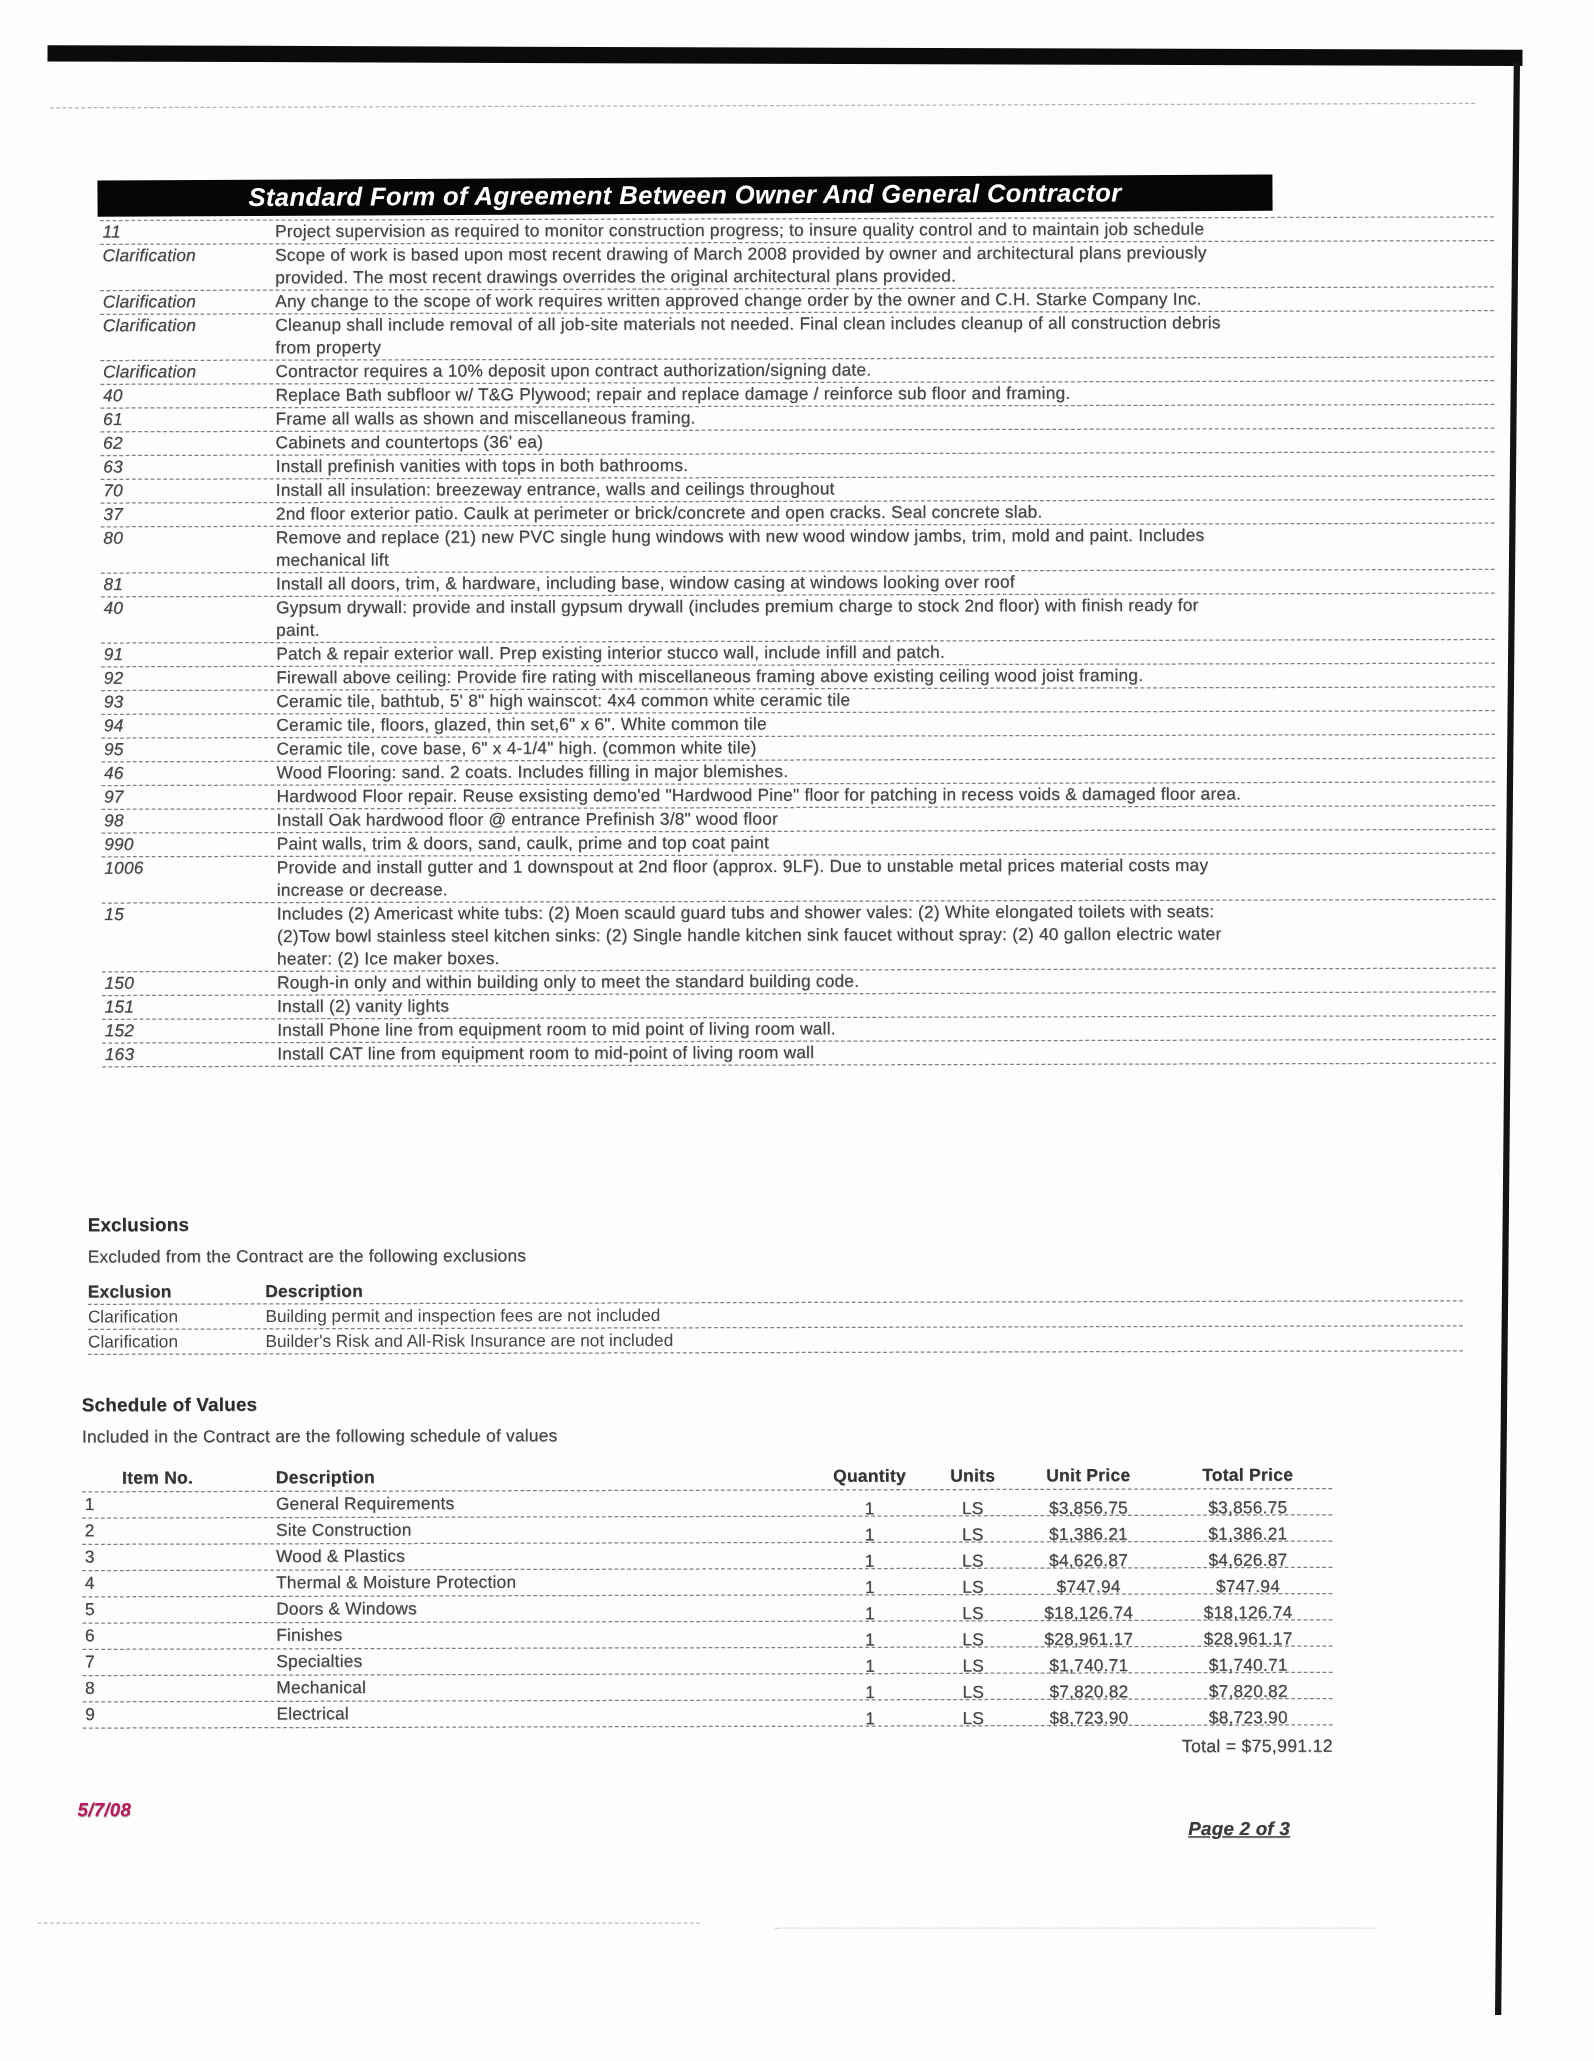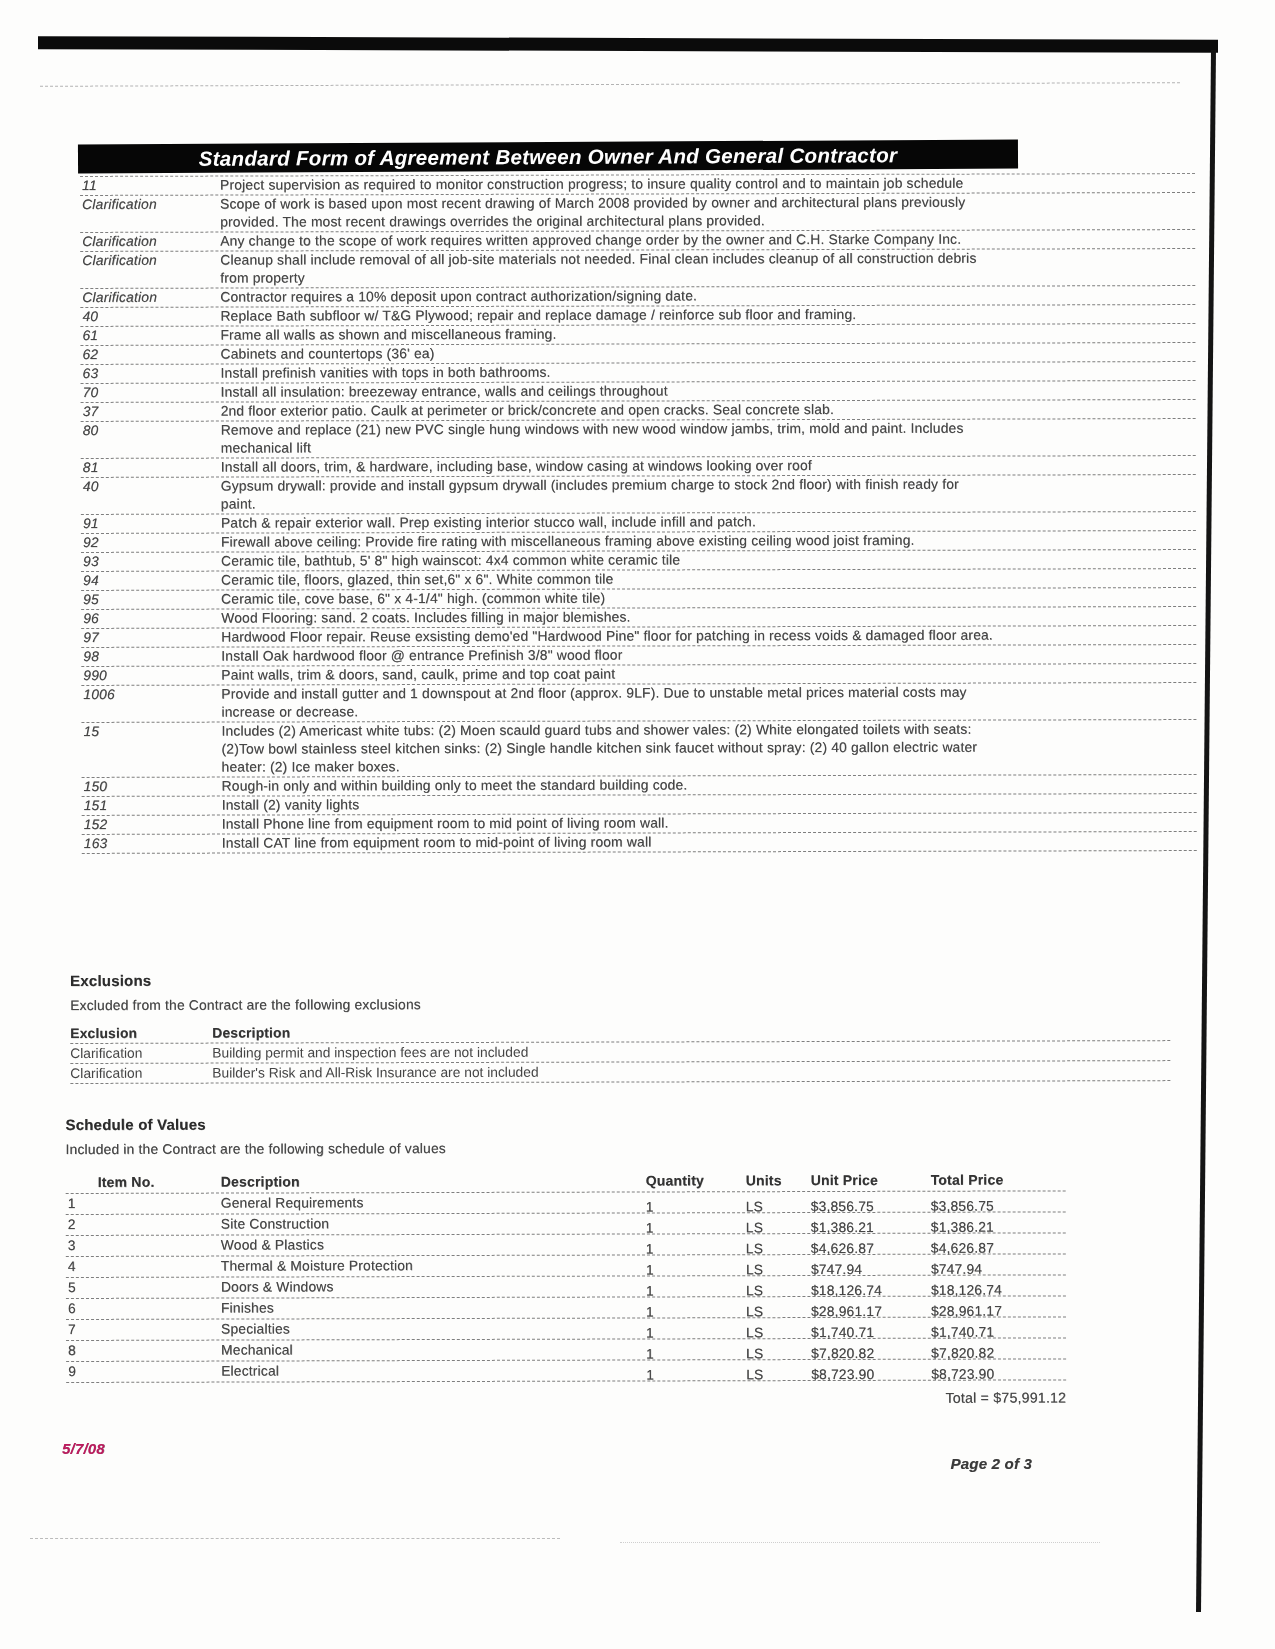--- a/index.html
+++ b/index.html
@@ -50,27 +50,27 @@
   .excl-desc  { flex:1; }
 
   
   .schedule { position:absolute; top:940px; left:0; width:1130px; }
   .sched-table { margin-top:14px; width:1000px; font-size:13.8px; }
   .sched-header,.sched-row { display:grid; grid-template-columns:155px 425px 100px 65px 120px 135px; border-bottom:1px dashed rgba(60,60,60,0.65); }
   .sched-header { font-weight:bold; color:#333; font-size:14px; line-height:22px; }
   .sched-header .s-item { padding-left:32px; }
   .sched-row { line-height:19px; min-height:20px; }
   .s-item { padding-left:2px; }
-  .s-qty,.s-units,.s-uprice,.s-tprice { }
+  .s-qty,.s-units,.s-uprice,.s-tprice { text-align:center; }
   .sched-row .s-qty,.sched-row .s-units,.sched-row .s-uprice,.sched-row .s-tprice { transform:translateY(5px); }
   .sched-total { width:1000px; text-align:right; padding-right:55px; margin-top:9px; font-size:14.2px; }
 
   
   .footer-date { position:absolute; left:62px; top:1440px; font-style:italic; font-weight:bold; font-size:15px; color:#be185d; }
-  .footer-page { position:absolute; left:822px; top:1455px; width:210px; text-align:right; font-style:italic; font-weight:bold; font-size:15px; color:#3a3a3a; }
+  .footer-page { position:absolute; left:822px; top:1455px; width:210px; text-align:right; font-style:italic; font-weight:bold; font-size:15px; color:#3a3a3a;text-decoration:underline; }
 </style>
 </head>
 <body>
 
 <div class="page">
 
   <div class="scan-topbar"></div>
   <div class="scan-topdash"></div>
   <div class="scan-rightline"></div>
   <div class="scan-botdash1"></div>
@@ -170,21 +170,21 @@
     <div class="item-label">94</div>
     <div class="item-desc">Ceramic tile, floors, glazed, thin set,6" x 6". White common tile</div>
   </div>
 
   <div class="item-row">
     <div class="item-label">95</div>
     <div class="item-desc">Ceramic tile, cove base, 6" x 4-1/4" high. (common white tile)</div>
   </div>
 
   <div class="item-row">
-    <div class="item-label">96</div>
+    <div class="item-label">46</div>
     <div class="item-desc">Wood Flooring: sand. 2 coats.  Includes filling in major blemishes.</div>
   </div>
 
   <div class="item-row">
     <div class="item-label">97</div>
     <div class="item-desc">Hardwood Floor repair.  Reuse exsisting demo'ed "Hardwood Pine" floor for patching in recess voids &amp; damaged floor area.</div>
   </div>
 
   <div class="item-row">
     <div class="item-label">98</div>

